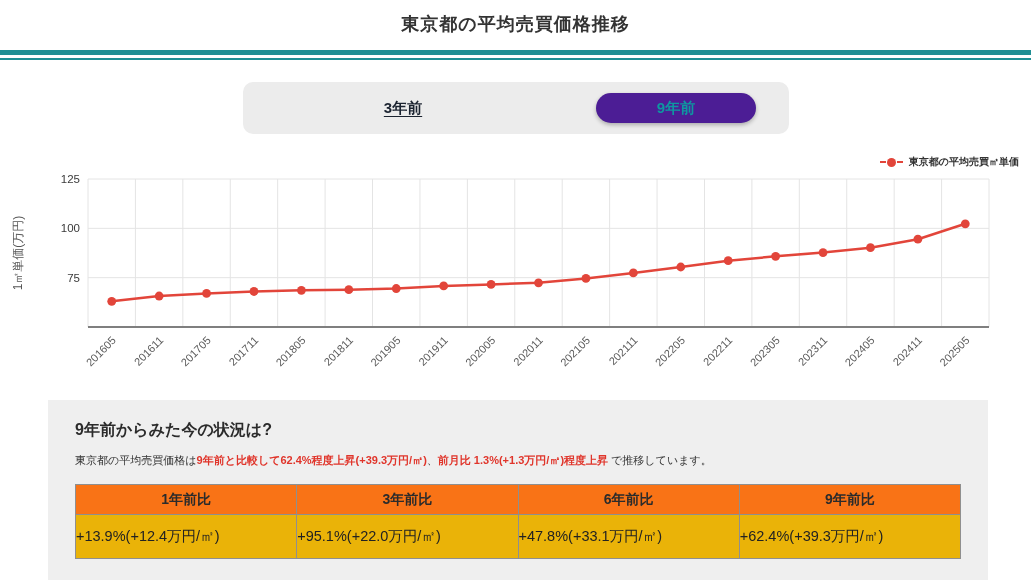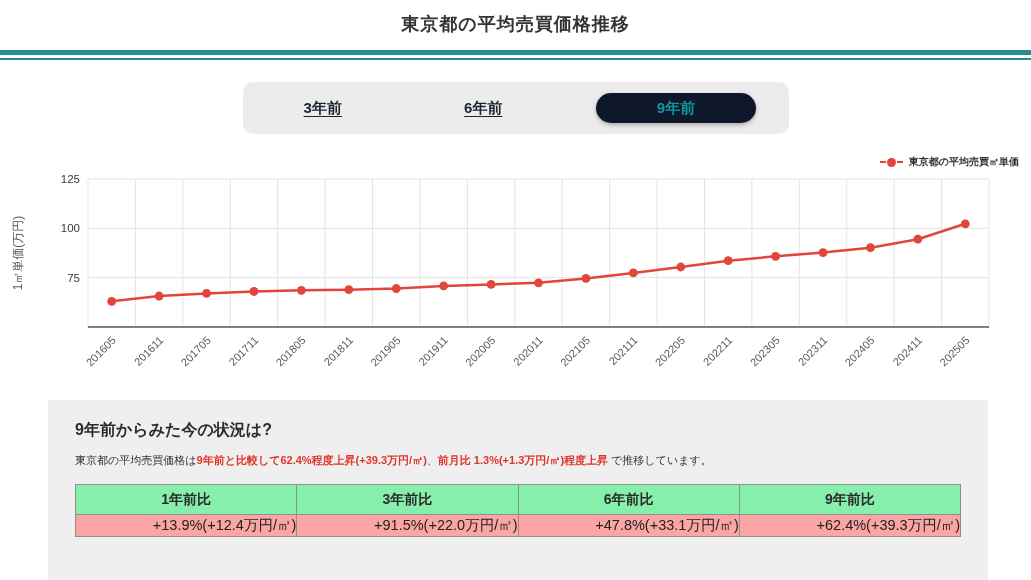--- a/index.html
+++ b/index.html
@@ -12,21 +12,21 @@
   .divider-thick { height:5px; background:#1f8f94; }
   .divider-thin  { height:2px; background:#1f8f94; margin-top:3px; }
 
   
   .tabbar { width:546px; height:52px; margin:22px auto 0; background:#ececec;
     border-radius:10px; display:flex; align-items:center; }
   .tab { flex:1; text-align:center; font-size:15px; font-weight:bold; color:#1b2330;
     cursor:pointer; }
   .tab .tab-label { text-decoration:underline; text-underline-offset:3px; }
   .tab.active { flex:0 0 225px; display:flex; justify-content:center; }
-  .tab.active .tab-pill { width:160px; height:30px; line-height:30px; background:#0f172a;
+  .tab.active .tab-pill { width:160px; height:30px; line-height:30px; background:#4c1d95;
     border-radius:16px; color:#0e97a1; box-shadow:0 2px 4px rgba(0,0,0,.28);
     text-decoration:none; }
 
   
   .legend-row { display:flex; justify-content:flex-end; align-items:center;
     padding:0 12px 0 0; margin-top:20px; height:16px; }
   .legend-marker { display:flex; align-items:center; margin-right:6px; }
   .legend-dash { width:6px; height:2px; background:#e2453a; }
   .legend-dot { width:9px; height:9px; border-radius:50%; background:#e2453a; margin:0 1px; }
   .legend-label { font-size:10px; font-weight:bold; color:#333; }
@@ -37,41 +37,38 @@
 
   
   .summary-panel { width:940px; margin:16px 43px 0 48px; background:#efefef;
     padding:20px 27px 20px 27px; height:200px; }
   .summary-heading { font-size:16px; font-weight:bold; color:#2b2b2b; margin-bottom:12px; }
   .summary-text { font-size:11px; color:#333; margin-bottom:16px; }
   .summary-text .hl { color:#e0352b; font-weight:bold; }
 
   table.cmp-table { width:886px; border-collapse:collapse; background:#fff;
     border:1px solid #8f8f8f; }
-  .cmp-table th { background:#86efac; border:1px solid #8f8f8f; font-size:14px;
+  .cmp-table th { background:#f97316; border:1px solid #8f8f8f; font-size:14px;
     font-weight:bold; color:#2b2b2b; height:30px; text-align:center; width:25%; }
-  .cmp-table td { background:#fca5a5; border:1px solid #8f8f8f; font-size:14.5px;
-    color:#222; height:22px; text-align:right; }
+  .cmp-table td { background:#eab308; border:1px solid #8f8f8f; font-size:14.5px;
+    color:#222; height:44px; text-align:left; }
   .summary-foot { font-size:13px; color:#333; margin-top:9px; }
 </style>
 </head>
 <body>
 
 <div class="page-header">
   <div class="page-title">東京都の平均売買価格推移</div>
 </div>
 <div class="divider-thick"></div>
 <div class="divider-thin"></div>
 
 <div class="tabbar">
   <div class="tab">
     <span class="tab-label">3年前</span>
-  </div>
-  <div class="tab">
-    <span class="tab-label">6年前</span>
   </div>
   <div class="tab active">
     <span class="tab-pill">9年前</span>
   </div>
 </div>
 
 <div class="legend-row">
   <span class="legend-marker">
     <span class="legend-dash"></span>
     <span class="legend-dot"></span>
@@ -162,19 +159,19 @@
       <tr>
         <th>1年前比</th>
         <th>3年前比</th>
         <th>6年前比</th>
         <th>9年前比</th>
       </tr>
     </thead>
     <tbody>
       <tr>
         <td>+13.9%(+12.4万円/㎡)</td>
-        <td>+91.5%(+22.0万円/㎡)</td>
+        <td>+95.1%(+22.0万円/㎡)</td>
         <td>+47.8%(+33.1万円/㎡)</td>
         <td>+62.4%(+39.3万円/㎡)</td>
       </tr>
     </tbody>
   </table>
 </div>
 
 </body></html>

